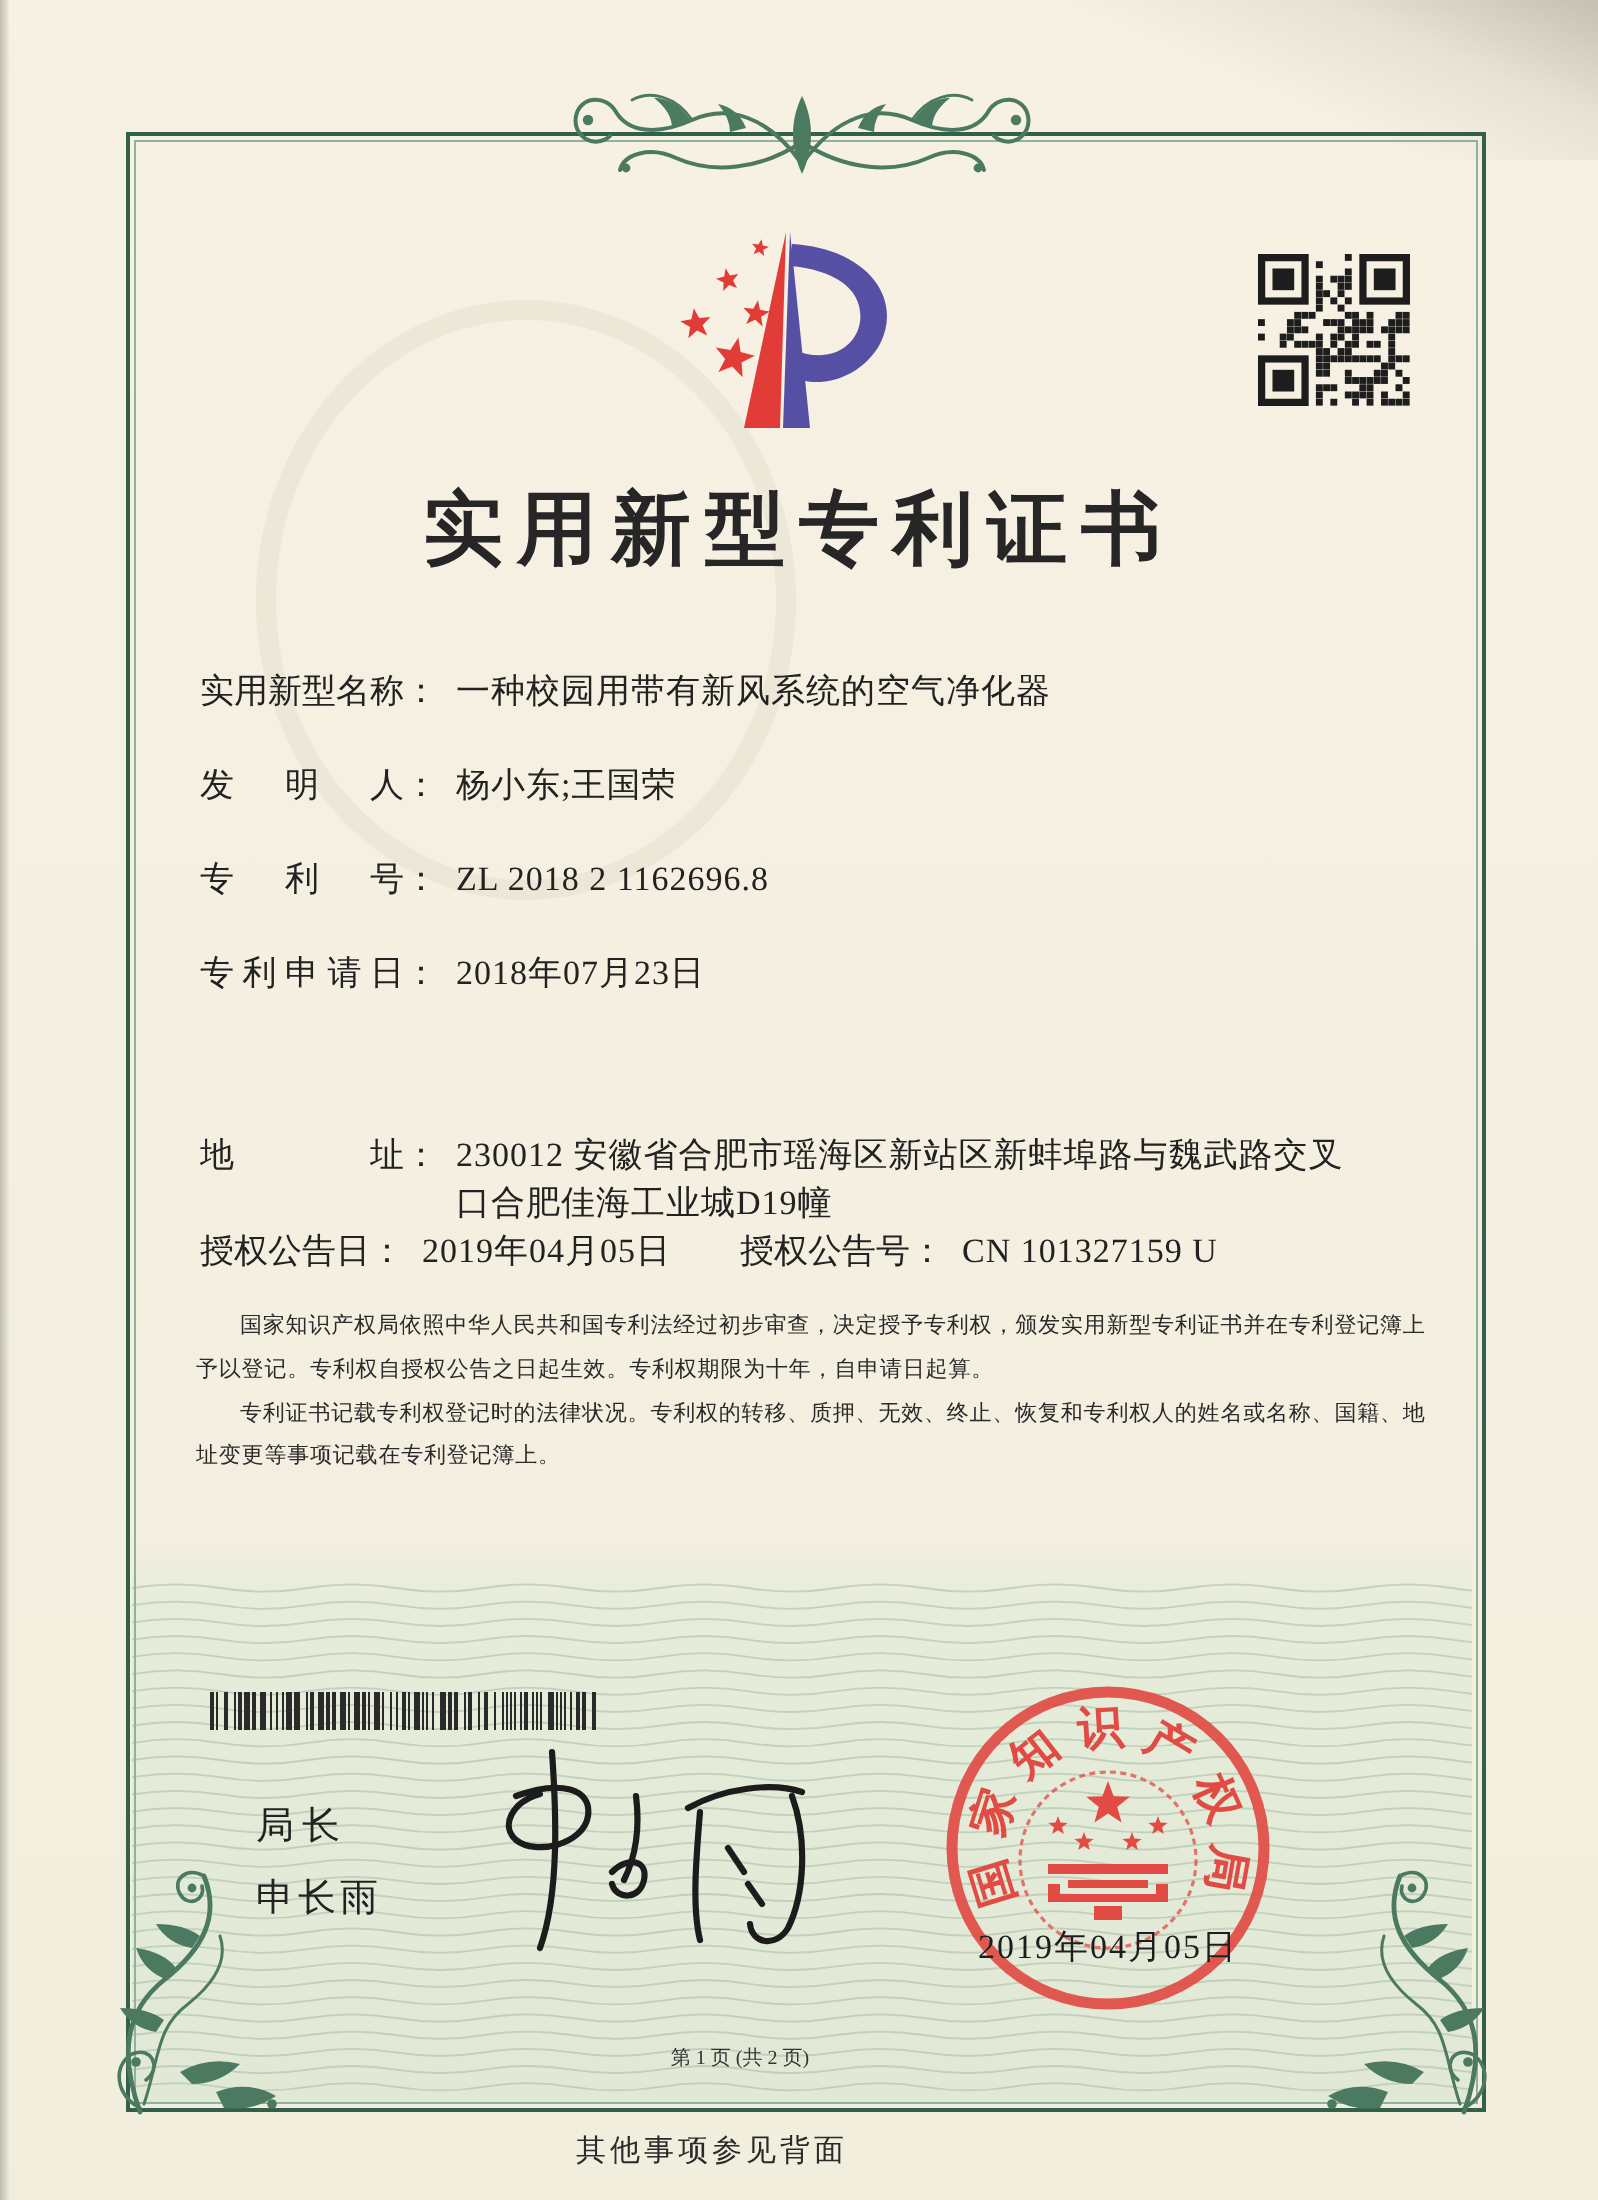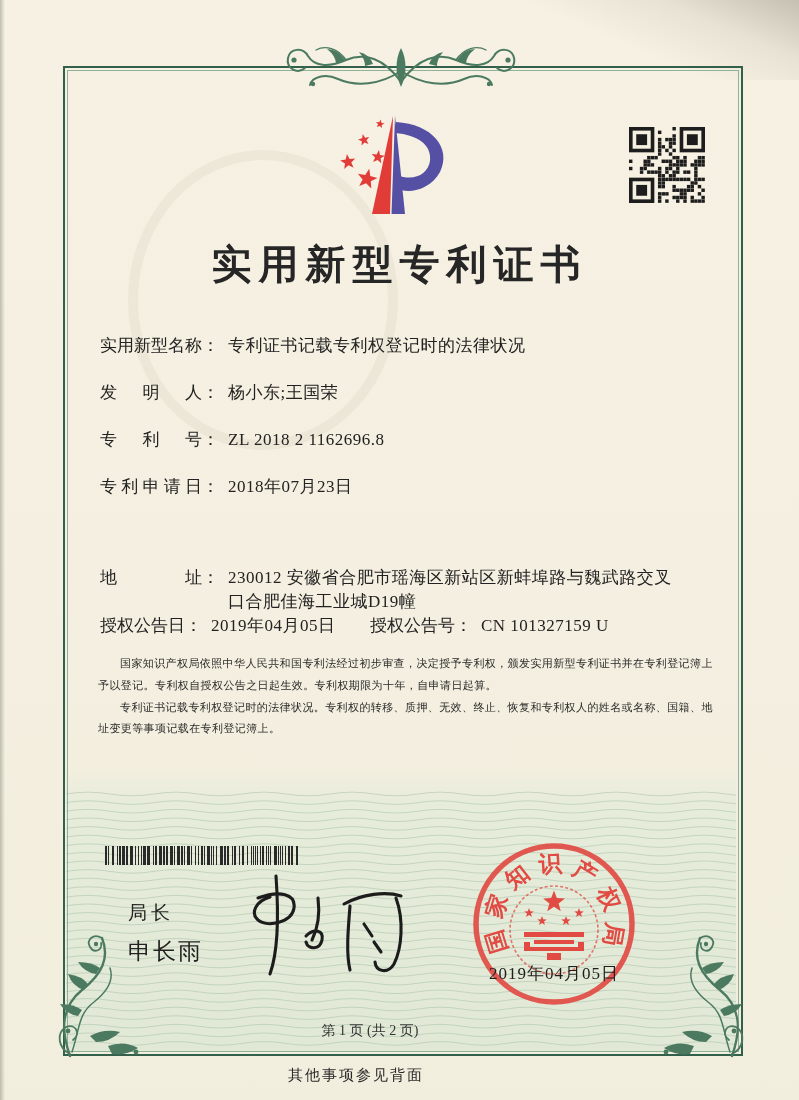--- a/index.html
+++ b/index.html
@@ -31,25 +31,25 @@
   .flabel{display:inline-block;width:102px;text-align:justify;text-align-last:justify;vertical-align:top;}
   .fcolon{vertical-align:top;}
   .fvalue{display:inline-block;margin-left:9px;width:452px;vertical-align:top;letter-spacing:0.5px;}
   .grow{position:absolute;left:100px;top:614px;font-size:17px;white-space:nowrap;}
   .gpair2{position:absolute;left:270px;top:0;white-space:nowrap;}
   .gval{margin-left:9px;letter-spacing:0.5px;}
   .paras{position:absolute;left:98px;top:653px;width:616px;font-size:11px;line-height:21.8px;color:#2a2a2a;}
   .paras p{margin:0;text-indent:2em;letter-spacing:0.4px;}
   .barcode{position:absolute;left:105px;top:846px;width:196px;height:19px;}
   .signer-title{position:absolute;left:128px;top:900px;font-size:19px;letter-spacing:4px;}
-  .signer-name{position:absolute;left:128px;top:936px;font-size:23px;letter-spacing:2px;}
+  .signer-name{position:absolute;left:128px;top:936px;font-size:19px;letter-spacing:2px;}
   .signature{position:absolute;left:220px;top:858px;width:200px;height:122px;}
   .seal{position:absolute;left:468px;top:838px;width:172px;height:172px;}
   .seal-date{position:absolute;left:468px;top:962px;width:172px;text-align:center;font-size:17px;color:#1e1e1e;letter-spacing:1px;}
-  .footer-page{position:absolute;left:0;top:1022px;width:740px;text-align:center;font-size:14px;color:#333;}
+  .footer-page{position:absolute;left:0;top:1022px;width:740px;text-align:center;font-size:10px;color:#333;}
   .back-note{position:absolute;left:0;top:1066px;width:712px;text-align:center;font-size:15px;color:#2a2a2a;letter-spacing:2px;}
 </style>
 </head>
 <body>
 
 <div class="page">
 
   <div class="scan-shadow"></div>
   <div class="scan-edge"></div>
   <div class="watermark"></div>
@@ -273,21 +273,21 @@
       <rect x="54.285714285714285" y="3.619047619047619" width="18.095238095238095" height="18.095238095238095" fill="#f5f0e0"></rect>
       <rect x="57.904761904761905" y="7.238095238095238" width="10.857142857142858" height="10.857142857142858" fill="#1d1d1d"></rect>
       <rect x="0" y="50.666666666666664" width="25.333333333333332" height="25.333333333333332" fill="#1d1d1d"></rect>
       <rect x="3.619047619047619" y="54.285714285714285" width="18.095238095238095" height="18.095238095238095" fill="#f5f0e0"></rect>
       <rect x="7.238095238095238" y="57.904761904761905" width="10.857142857142858" height="10.857142857142858" fill="#1d1d1d"></rect>
     </svg>
 
   <div class="title">实用新型专利证书</div>
 
   <div class="frow" style="top:334px">
-    <span class="flabel">实用新型名称</span><span class="fcolon">：</span><span class="fvalue">专利证书记载专利权登记时的法律状况</span>
+    <span class="flabel">实用新型名称</span><span class="fcolon">：</span><span class="fvalue">一种校园用带有新风系统的空气净化器</span>
   </div>
   <div class="frow" style="top:381px">
     <span class="flabel">发明人</span><span class="fcolon">：</span><span class="fvalue">杨小东;王国荣</span>
   </div>
   <div class="frow" style="top:428px">
     <span class="flabel">专利号</span><span class="fcolon">：</span><span class="fvalue">ZL 2018 2 1162696.8</span>
   </div>
   <div class="frow" style="top:475px">
     <span class="flabel">专利申请日</span><span class="fcolon">：</span><span class="fvalue">2018年07月23日</span>
   </div>

